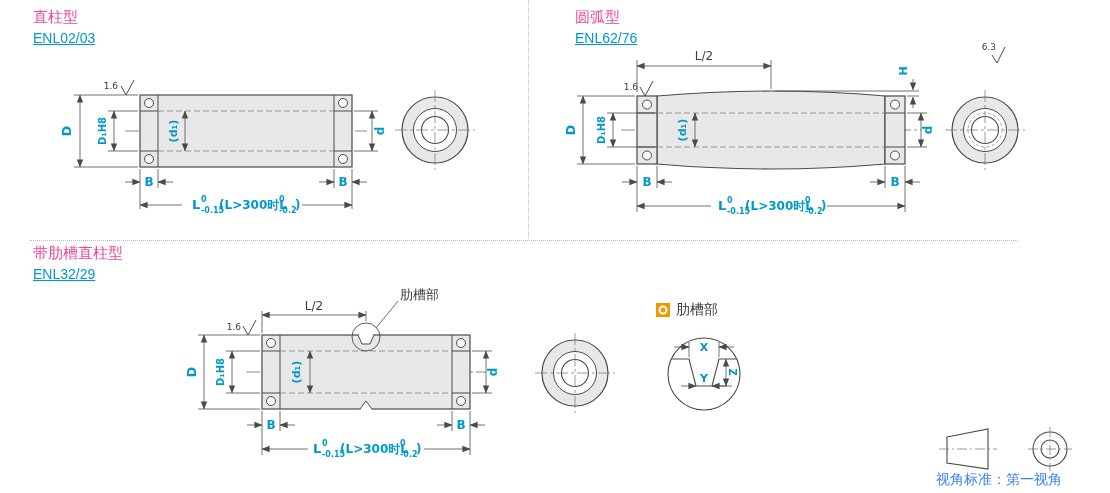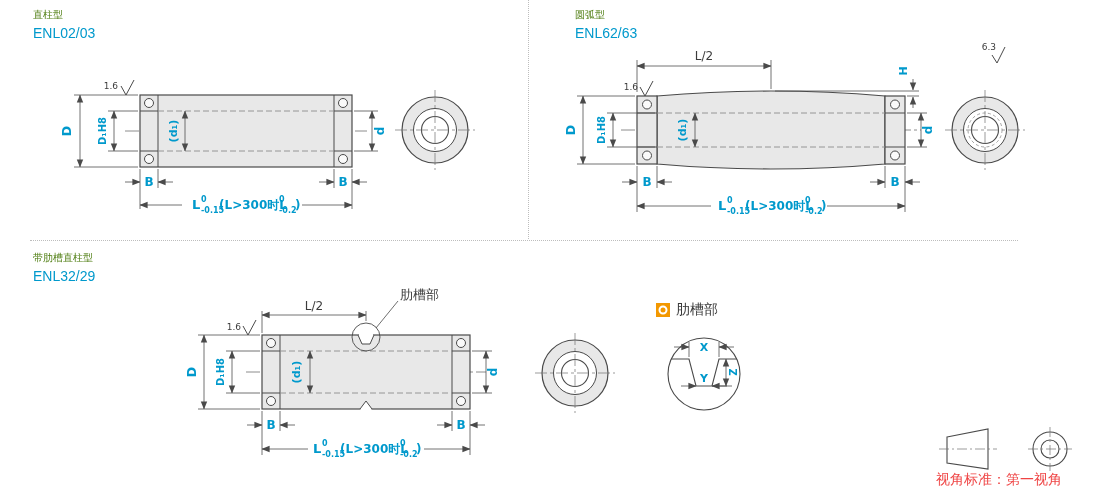--- a/index.html
+++ b/index.html
@@ -1,43 +1,43 @@
 <!DOCTYPE html>
 <html><head>
 <meta charset="utf-8">
 <style>
   html,body{margin:0;padding:0;background:#ffffff;}
   .page{position:relative;width:1110px;height:493px;background:#ffffff;overflow:hidden;
         font-family:"Liberation Sans","DejaVu Sans",sans-serif;}
   .abs{position:absolute;}
-  .sec-title{font-size:10px;color:#4d7c0f;font-family:Liberation Mono, monospace;}
-  .sec-part{font-size:14px;color:#0099cc;margin-top:3px;cursor:pointer;}
+  .sec-title{font-size:15px;color:#ec4899;font-family:Liberation Mono, monospace;}
+  .sec-part{font-size:14px;color:#0099cc;margin-top:3px;cursor:pointer;text-decoration:underline;}
   .divider-v{left:528px;top:0;height:239px;width:0;border-left:1px dotted #bdbdbd;}
   .divider-h{left:30px;top:240px;width:988px;height:0;border-top:1px dotted #bdbdbd;}
   svg{display:block;}
   svg text{font-family:"DejaVu Sans","Liberation Sans",sans-serif;}
   .dim{fill:#0099cc;font-weight:bold;}
   .dk{fill:#3c3c3c;}
   .legend{display:flex;align-items:center;gap:6px;font-size:14px;color:#3a3a3a;}
-  .view-standard{font-size:14px;color:#ef4444;}
+  .view-standard{font-size:14px;color:#3b82f6;}
 </style>
 </head>
 <body>
 
 <div class="page">
 
   <div class="abs" style="left:33px;top:8px">
     <div class="sec-title">直柱型</div>
     <div class="sec-part">ENL02/03</div>
   </div>
   <div class="abs" style="left:575px;top:8px">
     <div class="sec-title">圆弧型</div>
-    <div class="sec-part">ENL62/63</div>
+    <div class="sec-part">ENL62/76</div>
   </div>
-  <div class="abs" style="left:33px;top:251px">
+  <div class="abs" style="left:33px;top:244px">
     <div class="sec-title">带肋槽直柱型</div>
     <div class="sec-part">ENL32/29</div>
   </div>
 
   <div class="abs divider-v"></div>
   <div class="abs divider-h"></div>
 
   <svg class="abs" style="left:30px;top:78px" width="460" height="152" viewBox="0 0 460 152">
     <defs>
       <marker id="arA" viewBox="0 0 10 10" refX="9.5" refY="5" markerWidth="8" markerHeight="8" markerUnits="userSpaceOnUse" orient="auto-start-reverse">

